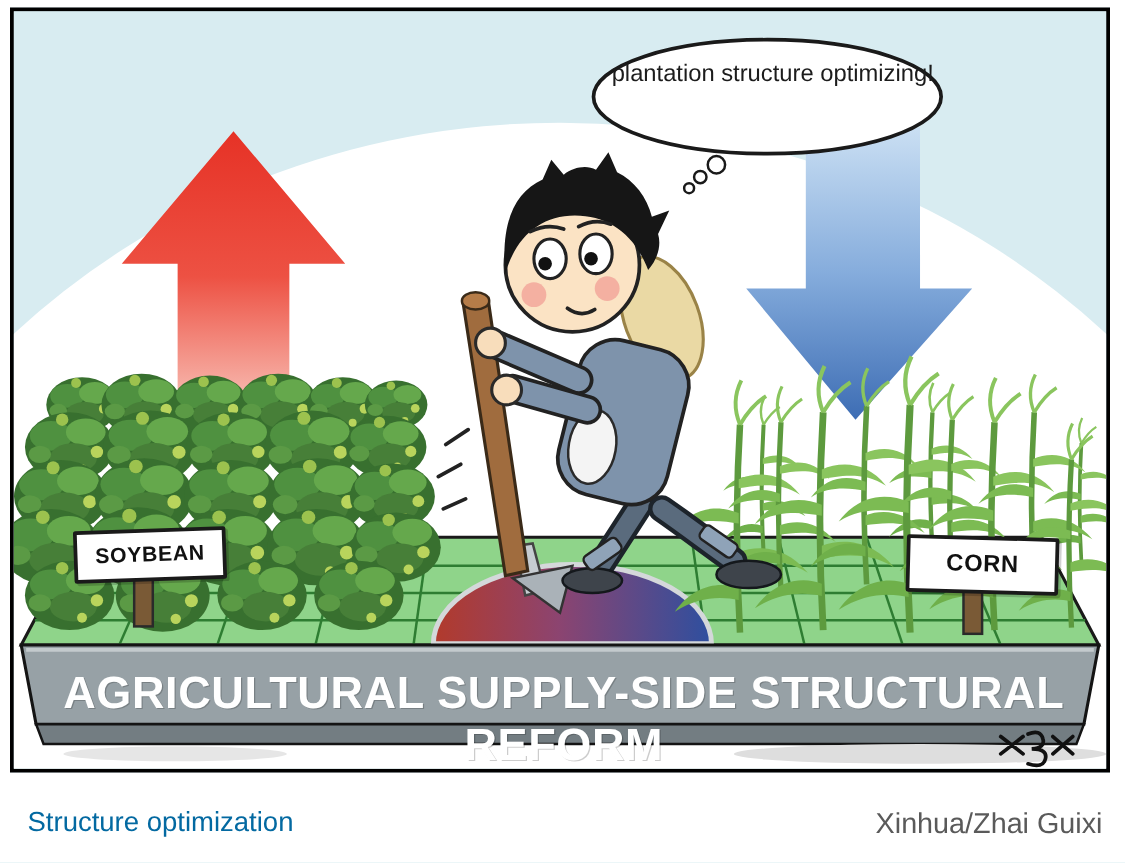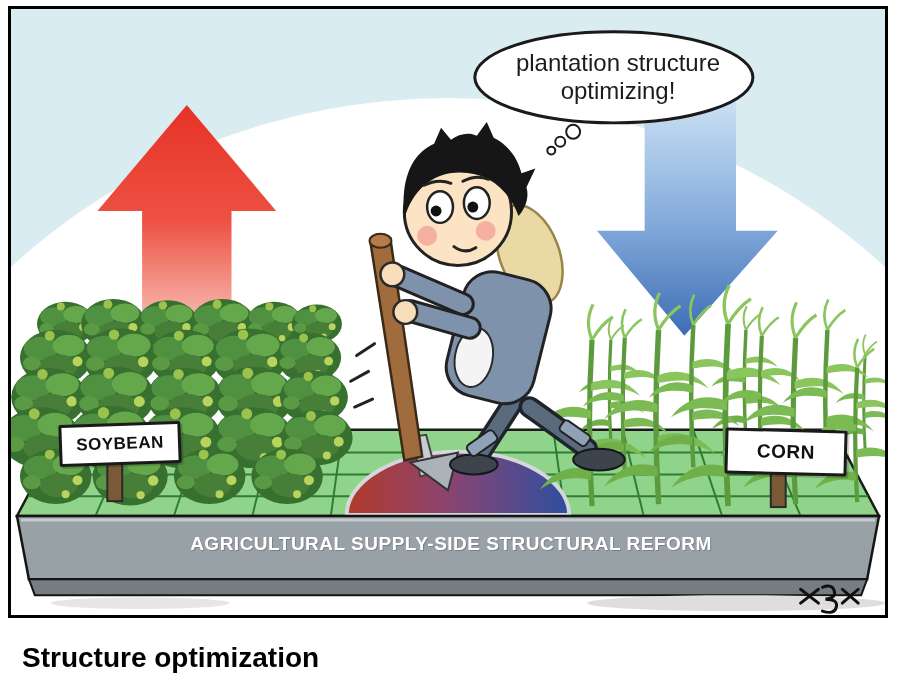--- a/index.html
+++ b/index.html
@@ -6,44 +6,44 @@
   body {
     width:900px; height:690px; background:#ffffff; position:relative;
     font-family:"Liberation Sans", sans-serif; overflow:hidden;
   }
   .frame {
     position:absolute; left:8px; top:6px; width:880px; height:612px;
     box-sizing:border-box; border:3px solid #000; background:#d8ecf1; overflow:hidden;
   }
   .frame svg { position:absolute; left:0; top:0; width:100%; height:100%; }
   .txt {
-    position:absolute; text-align:center; color:#2a2a2a;
-    line-height:1.18; font-size:24px; white-space:normal;
+    position:absolute; text-align:right; color:#2a2a2a;
+    line-height:1.18; font-size:19px; white-space:normal;
   }
   .bubble-text { left:478px; top:40px; width:258px; color:#1c1c1c; }
   .arrow-label-left  { left:108px; top:180px; width:132px; }
   .arrow-label-right { left:645px; top:138px; width:130px; }
   .sign {
     position:absolute; background:#ffffff; border:3px solid #1a1a1a; border-radius:2px;
     display:flex; align-items:center; justify-content:center;
     font-weight:bold; color:#111; letter-spacing:0.5px;
     box-shadow:2px 2px 0 rgba(0,0,0,0.18);
   }
   .sign-soybean { left:48px;  top:414px; width:116px; height:36px; font-size:17px; transform:rotate(-2deg); }
   .sign-corn    { left:714px; top:420px; width:116px; height:40px; font-size:19px; transform:rotate(1.5deg); }
   .banner-text {
     position:absolute; left:20px; top:524px; width:840px; text-align:center;
-    color:#ffffff; font-weight:bold; font-size:19px; letter-spacing:0.5px;
+    color:#ffffff; font-weight:bold; font-size:36px; letter-spacing:0.5px;
     text-shadow:1px 1px 0 rgba(0,0,0,0.2);
   }
   .caption {
     position:absolute; left:8px; right:8px; top:632px; height:52px;
     display:flex; justify-content:space-between; align-items:center; background:#fff;
   }
-  .caption-title  { font-size:28px; font-weight:bold; color:#000000; margin-left:14px; }
+  .caption-title  { font-size:22px; font-weight:normal; color:#0369a1; margin-left:14px; }
   .caption-credit { font-size:23px; color:#5a5a5a; margin-right:10px; }
 </style>
 </head>
 <body>
 
 <div class="frame">
 
   <svg viewBox="0 0 880 612" preserveAspectRatio="none" xmlns="http://www.w3.org/2000/svg" xmlns:xlink="http://www.w3.org/1999/xlink">
     <defs>
       <linearGradient id="gradRed" x1="0" y1="0" x2="0" y2="1">
@@ -228,13 +228,14 @@
   </div>
   <div class="sign sign-corn">
     <span>CORN</span>
   </div>
 
   <div class="banner-text">AGRICULTURAL SUPPLY-SIDE STRUCTURAL REFORM</div>
 </div>
 
 <div class="caption">
   <div class="caption-title">Structure optimization</div>
+  <div class="caption-credit">Xinhua/Zhai Guixi</div>
 </div>
 
 </body></html>

